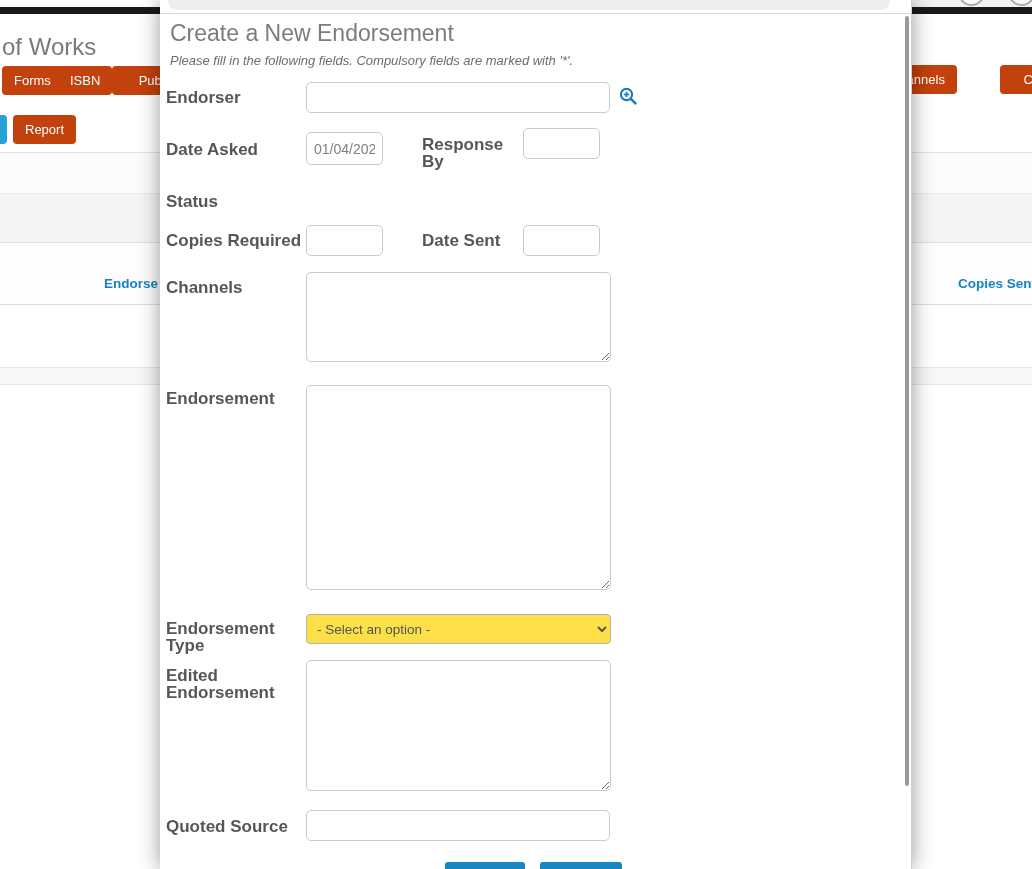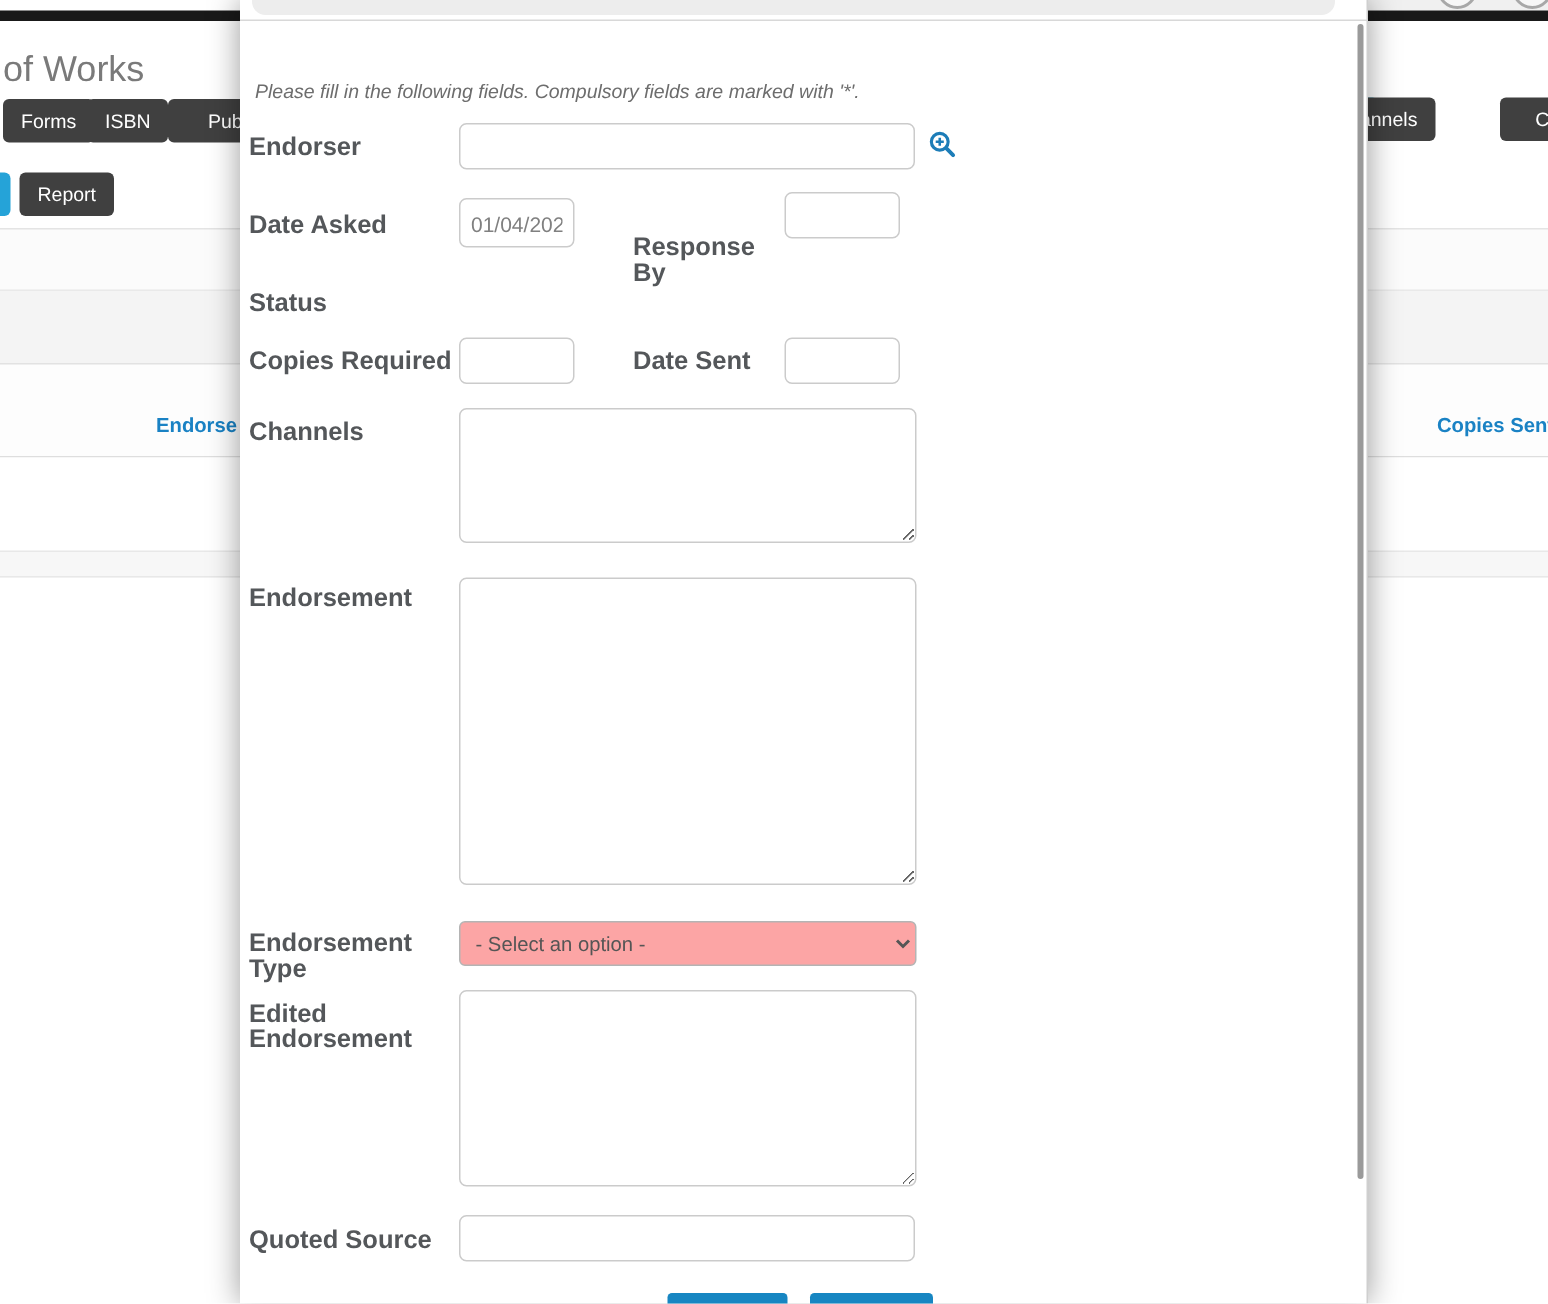--- a/index.html
+++ b/index.html
@@ -11,21 +11,21 @@
     font-family: "Liberation Sans", sans-serif;
     color: #55585b;
   }
   
   .bg-top-strip-right { position: absolute; left: 912px; top: 0; width: 120px; height: 7px; background: #f0f0f0; }
   .bg-circle { position: absolute; top: -21px; width: 27px; height: 27px; border: 2px solid #a8a8a8; border-radius: 50%; background: #f7f7f7; }
   .bg-blackbar { position: absolute; top: 7px; height: 7px; background: #191919; }
   .bg-blackbar.left { left: 0; width: 1032px; }
   .bg-heading { position: absolute; left: 2px; top: 33px; font-size: 24px; color: #7a7a7a; white-space: nowrap; }
   .btn-teal {
-    position: absolute; height: 29px; background: #404040; color: #ffffff;
+    position: absolute; height: 29px; background: #c2410c; color: #ffffff;
     border: none; border-radius: 4px; font-size: 13px; font-family: "Liberation Sans", sans-serif;
     padding: 0 12px; cursor: pointer; white-space: nowrap; overflow: hidden;
   }
   .btn-frag-dark { position: absolute; left: -50px; top: 115px; width: 57px; height: 29px; background: #25a3d8; border: none; border-radius: 4px; }
   .btn-frag-right { position: absolute; left: 864px; top: 65px; width: 55px; height: 29px; background: #54bcd9; border: none; border-radius: 4px; }
   .bg-band { position: absolute; left: 0; width: 1032px; }
   .band-a { top: 152px; height: 41px; background: #fbfbfb; border-top: 1px solid #e4e4e4; }
   .band-b { top: 193px; height: 49px; background: #f4f4f4; border-top: 1px solid #e9e9e9; }
   .band-head { top: 242px; height: 63px; background: #fdfdfd; border-top: 1px solid #e2e2e2; border-bottom: 1px solid #dedede; }
   .band-row { top: 305px; height: 63px; background: #ffffff; border-bottom: 1px solid #e8e8e8; }
@@ -48,21 +48,21 @@
   .f-label.inline { left: auto; }
   .txt-input {
     position: absolute; border: 1px solid #cbcbcb; border-radius: 5px; background: #ffffff;
     font-family: "Liberation Sans", sans-serif; font-size: 14px; color: #808080; padding: 0 7px; outline: none;
   }
   .txt-area {
     position: absolute; border: 1px solid #cbcbcb; border-radius: 5px; background: #ffffff;
     font-family: "Liberation Sans", sans-serif; font-size: 14px; color: #555; padding: 5px 7px; outline: none; resize: both;
   }
   .sel {
-    position: absolute; border: 1px solid #b4b4b4; border-radius: 4px; background: #fca5a5;
+    position: absolute; border: 1px solid #b4b4b4; border-radius: 4px; background: #fde047;
     font-family: "Liberation Sans", sans-serif; font-size: 13.5px; color: #555; padding: 0 6px; outline: none;
   }
   .radio-row { position: absolute; left: 147px; top: 189px; display: flex; align-items: center; }
   .radio-row input[type=radio] { width: 14px; height: 14px; margin: 0; accent-color: #8a8a8a; }
   .radio-row .rlabel { font-size: 13.5px; color: #555; margin-left: 6px; font-weight: normal; }
   .radio-gap { width: 22px; }
   .zoom-icon { position: absolute; left: 459px; top: 87px; width: 18px; height: 18px; cursor: pointer; }
   .btn-blue { position: absolute; top: 862px; height: 30px; background: #1786c2; border: none; border-radius: 3px; cursor: pointer; }
 </style>
 </head>
@@ -91,34 +91,35 @@
 <div class="bg-band band-row"></div>
 <div class="bg-band band-c"></div>
 
 <div class="col-link left">Endorse</div>
 <div class="col-link right">Copies Sent</div>
 
 <div class="modal">
   <div class="modal-top-ghost"></div>
   <div class="modal-top-line"></div>
 
+  <div class="modal-title">Create a New Endorsement</div>
   <div class="modal-subtitle">Please fill in the following fields. Compulsory fields are marked with '*'.</div>
 
   <div class="f-label" style="top:89px;">Endorser</div>
   <input class="txt-input" style="left: 146px; top: 82px; width: 304px; height: 31px;" type="text" value="">
   <svg class="zoom-icon" viewBox="0 0 18 18">
     <circle cx="7.5" cy="7.5" r="5.6" fill="none" stroke="#1d7db8" stroke-width="2.1"></circle>
     <line x1="11.8" y1="11.8" x2="16.4" y2="16.4" stroke="#1d7db8" stroke-width="2.6" stroke-linecap="round"></line>
     <line x1="4.8" y1="7.5" x2="10.2" y2="7.5" stroke="#1d7db8" stroke-width="1.7"></line>
     <line x1="7.5" y1="4.8" x2="7.5" y2="10.2" stroke="#1d7db8" stroke-width="1.7"></line>
   </svg>
 
   <div class="f-label" style="top:141px;">Date Asked</div>
   <input class="txt-input" style="left: 146px; top: 132px; width: 77px; height: 33px;" type="text" value="01/04/2026">
-  <div class="f-label inline" style="left:262px; top:136px; width:72px;margin-top:20px;">Response By</div>
+  <div class="f-label inline" style="left:262px; top:136px; width:72px;">Response By</div>
   <input class="txt-input" style="left: 363px; top: 128px; width: 77px; height: 31px;" type="text" value="">
 
   <div class="f-label" style="top:193px;">Status</div>
 
   <div class="f-label" style="top:232px;">Copies Required</div>
   <input class="txt-input" style="left: 146px; top: 225px; width: 77px; height: 31px;" type="text" value="">
   <div class="f-label inline" style="left:262px; top:232px; width:80px;">Date Sent</div>
   <input class="txt-input" style="left: 363px; top: 225px; width: 77px; height: 31px;" type="text" value="">
 
   <div class="f-label" style="top:279px;">Channels</div>

